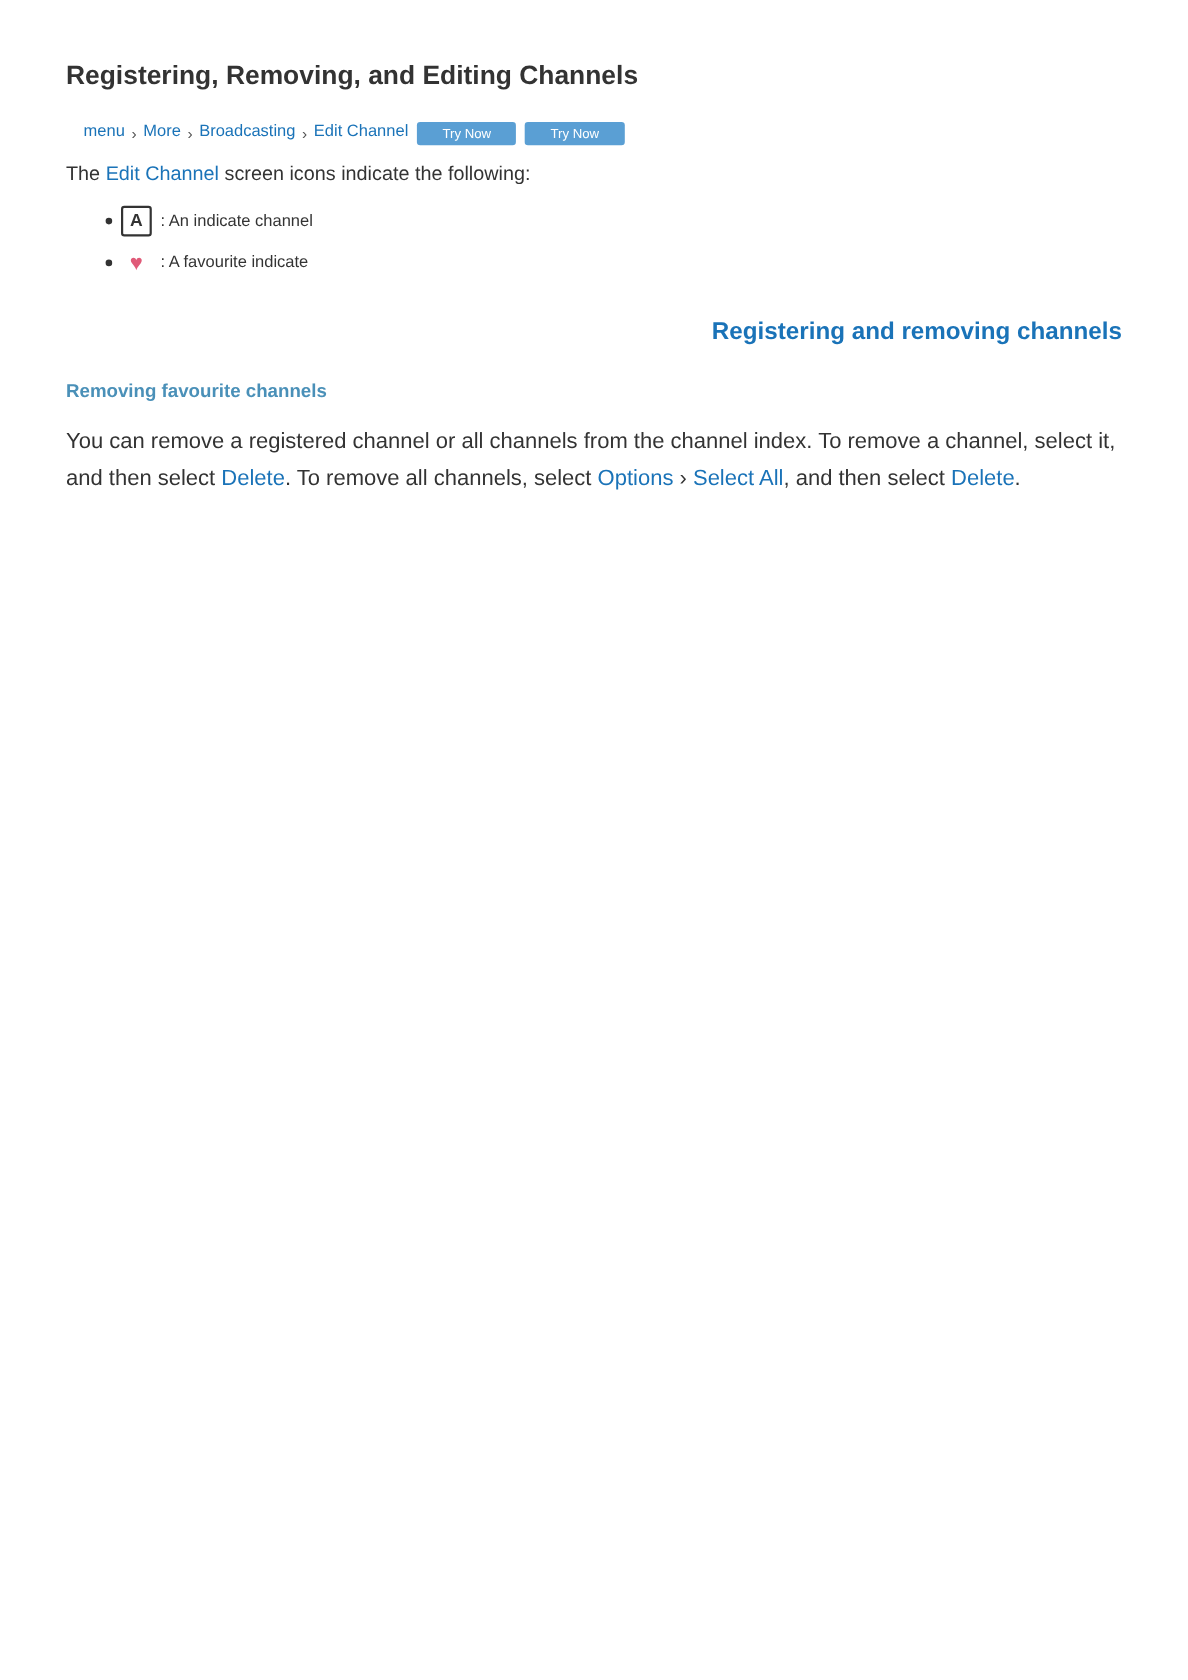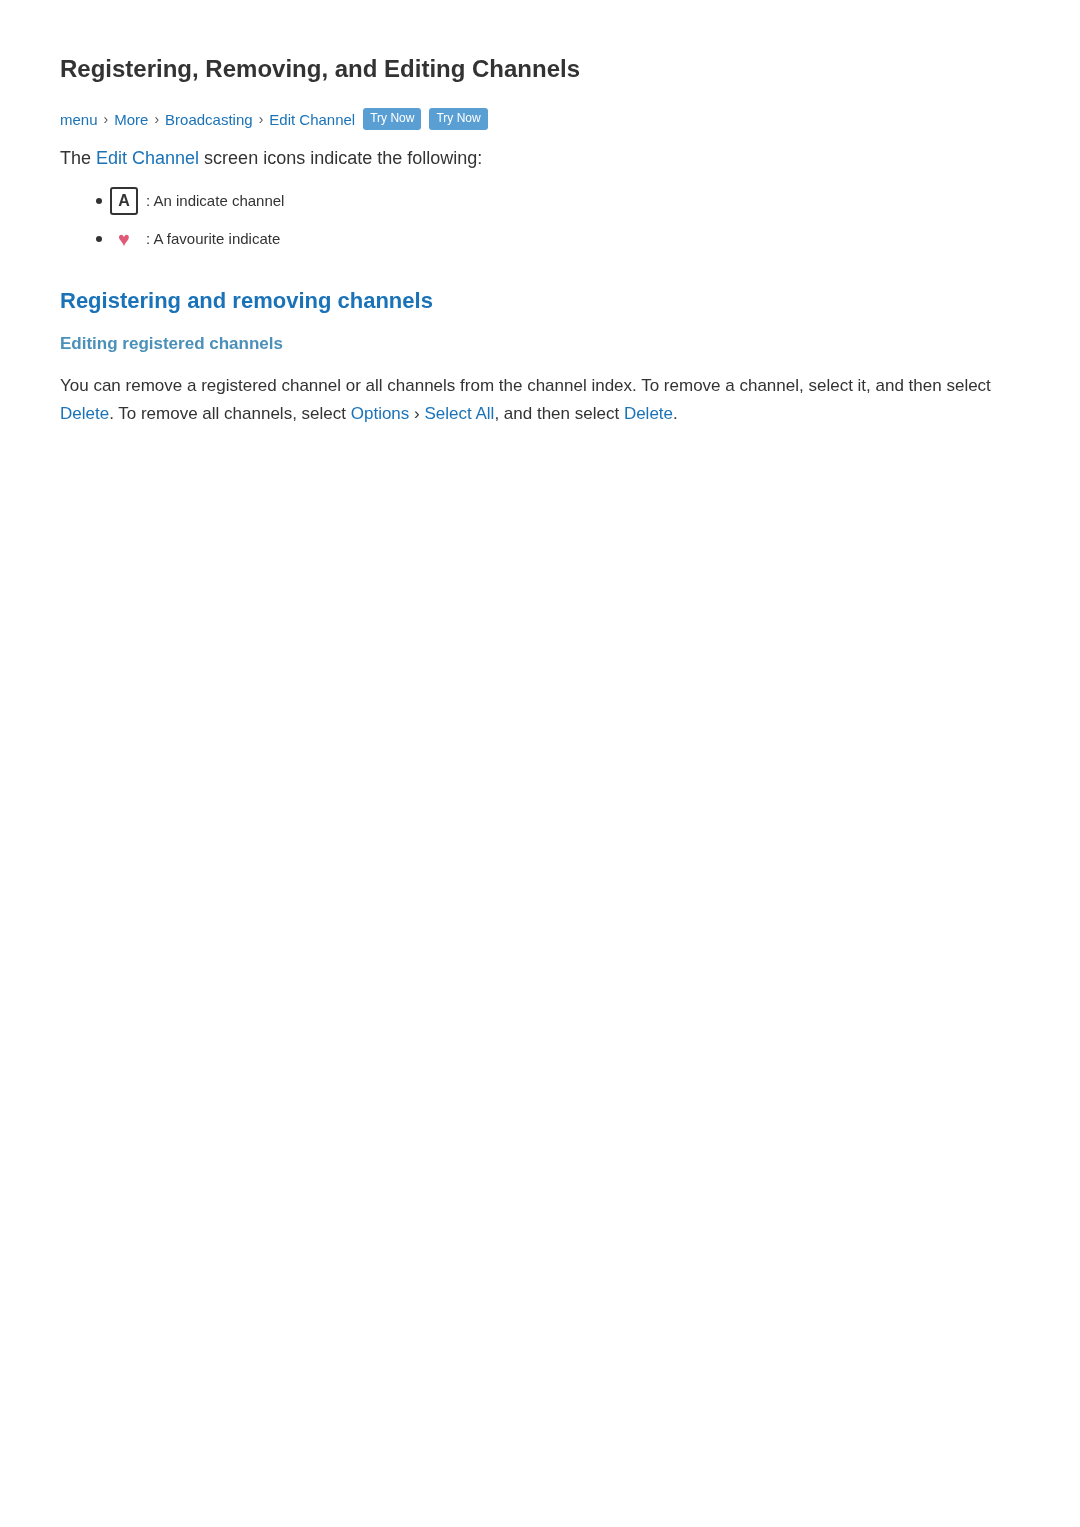--- a/index.html
+++ b/index.html
@@ -21,45 +21,46 @@
     .page-title {
       font-size: 24px;
       font-weight: 600;
       color: #333333;
       margin-bottom: 20px;
       padding-top: 10px;
     }
 
     .breadcrumb {
       display: flex;
-      align-items: flex-start;
+      align-items: flex-end;
       flex-wrap: wrap;
       gap: 4px;
       font-size: 15px;
       margin-bottom: 12px;
+      margin-left: 16px;
     }
 
     .breadcrumb-link {
       color: #1a73b8;
       text-decoration: none;
       cursor: pointer;
     }
 
     .breadcrumb-separator {
       color: #555;
       font-size: 14px;
       margin: 0 2px;
     }
 
     .try-now-badge {
       display: inline-block;
       background-color: #5a9fd4;
       color: #ffffff;
       font-size: 12px;
-      padding: 1px 7px;
+      padding: 1px 23px;
       border-radius: 3px;
       margin-left: 4px;
       font-weight: 500;
     }
 
     .intro-text {
       font-size: 18px;
       margin-bottom: 14px;
     }
 
@@ -122,33 +123,34 @@
 
     .lock-svg {
       width: 22px;
       height: 26px;
     }
 
     .section-title {
       font-size: 22px;
       font-weight: 600;
       color: #1a73b8;
-      margin-bottom: 12px;
+      margin-bottom: 24px;
       margin-top: 10px;
+      text-align: right;
     }
 
     .subsection-title {
       font-size: 17px;
       font-weight: 600;
       color: #4a90b8;
       margin-bottom: 14px;
     }
 
     .body-text {
-      font-size: 17px;
+      font-size: 20px;
       line-height: 1.7;
       color: #333333;
     }
 
     .inline-link {
       color: #1a73b8;
       text-decoration: none;
       font-weight: 500;
     }
   </style>
@@ -181,21 +183,21 @@
   </li>
   <li>
     <span class="bullet-dot"></span>
     <span class="icon-heart">♥</span>
     <span>: A favourite indicate</span>
   </li>
 </ul>
 
 <h2 class="section-title">Registering and removing channels</h2>
 
-<h3 class="subsection-title">Editing registered channels</h3>
+<h3 class="subsection-title">Removing favourite channels</h3>
 
 <p class="body-text">
   You can remove a registered channel or all channels from the channel index. To remove a channel, select it, and then select
   <a class="inline-link" href="#">Delete</a>.
   To remove all channels, select
   <a class="inline-link" href="#">Options</a>
   <span> › </span>
   <a class="inline-link" href="#">Select All</a>,
   and then select
   <a class="inline-link" href="#">Delete</a>.

